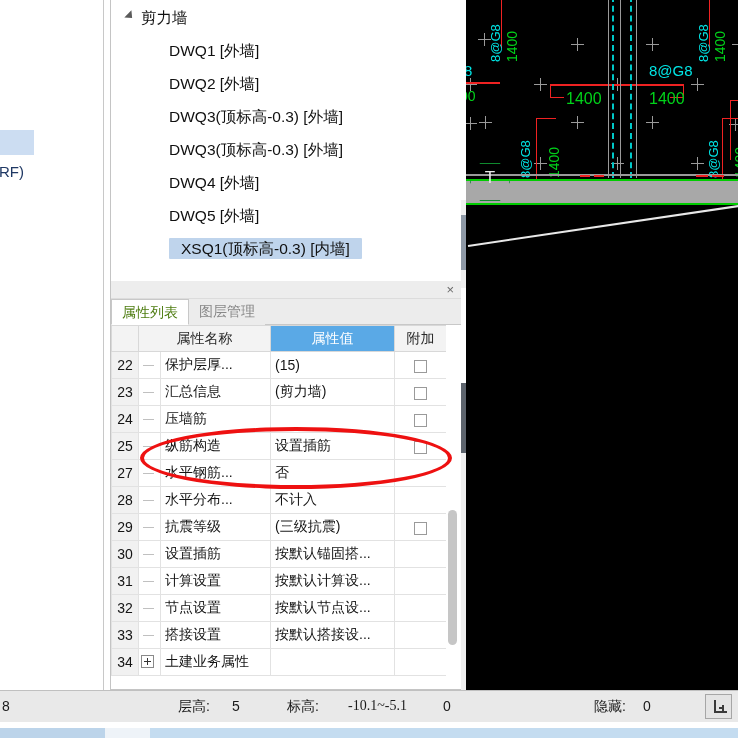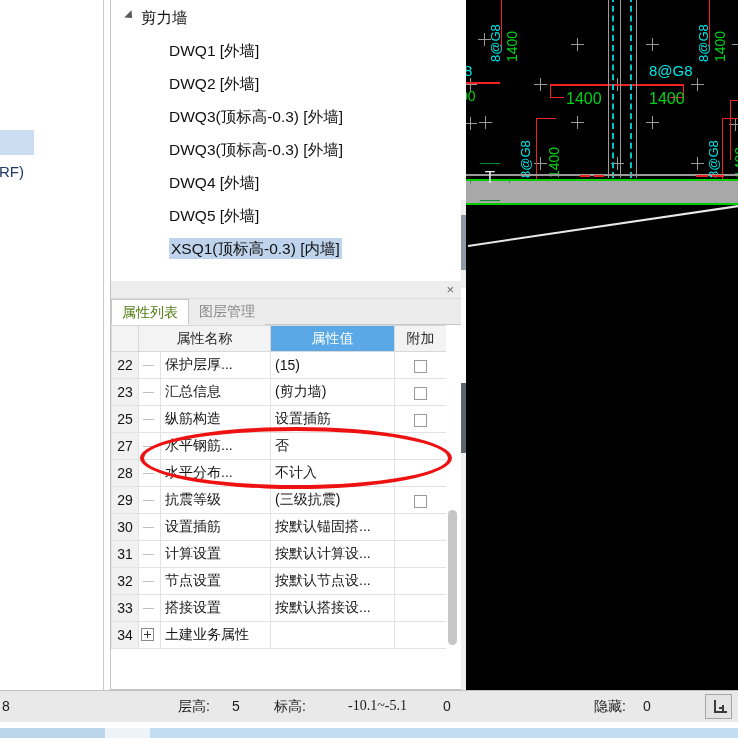--- a/index.html
+++ b/index.html
@@ -39,21 +39,21 @@
   }
   .tree-row.root { padding-left: 14px; }
   .tree-row.child { padding-left: 56px; }
   .tree-arrow {
     display: inline-block; width: 0; height: 0; vertical-align: 2px;
     border-left: 6px solid #5a5a5a; border-top: 5px solid transparent;
     border-bottom: 5px solid transparent;
     transform: rotate(45deg); margin-right: 8px;
   }
   .tree-label-sel {
-    background: #bfd4ec; padding: 2px 2px; border-radius: 1px;
+    background: #bfd4ec; padding: 2px 12px; border-radius: 1px;
   }
   .tree-scroll {
     position: absolute; right: 1px; top: 1px; width: 9px; height: 282px;
     background: #ffffff;
   }
 
   
   .prop-panel {
     position: absolute; left: 110px; top: 281px; width: 352px; height: 409px;
     background: #ffffff; border: 1px solid #c4c4c4; border-top: none;
@@ -297,20 +297,29 @@
             <td class="val">(15)</td>
             <td class="add"><span class="chk"></span></td>
           </tr>
           <tr>
             <td class="idx">23</td>
             <td class="treecell">
                 <span class="dash"></span>
               </td>
             <td class="name">汇总信息</td>
             <td class="val">(剪力墙)</td>
+            <td class="add"><span class="chk"></span></td>
+          </tr>
+          <tr>
+            <td class="idx">24</td>
+            <td class="treecell">
+                <span class="dash"></span>
+              </td>
+            <td class="name">压墙筋</td>
+            <td class="val"></td>
             <td class="add"><span class="chk"></span></td>
           </tr>
           <tr>
             <td class="idx">25</td>
             <td class="treecell">
                 <span class="dash"></span>
               </td>
             <td class="name">纵筋构造</td>
             <td class="val">设置插筋</td>
             <td class="add"><span class="chk"></span></td>
@@ -471,21 +480,21 @@
     </div>
 
   </div>
 
   <div class="diag-line"></div>
 
   <div class="statusbar">
     <div class="sb-item" style="left:2px;">8</div>
     <div class="sb-item" style="left:178px;">层高:</div>
     <div class="sb-item" style="left:232px;">5</div>
-    <div class="sb-item" style="left:274px;">标高:</div>
+    <div class="sb-item" style="left:287px;">标高:</div>
     <div class="sb-item" style="left:348px;font-family:Liberation Serif, serif;">-10.1~-5.1</div>
     <div class="sb-item" style="left:443px;">0</div>
     <div class="sb-item" style="left:594px;">隐藏:</div>
     <div class="sb-item" style="left:643px;">0</div>
     <div class="sb-btn">
       <div class="g1"></div>
       <div class="g2"></div>
       <div class="g3"></div>
       <div class="g4"></div>
     </div>

